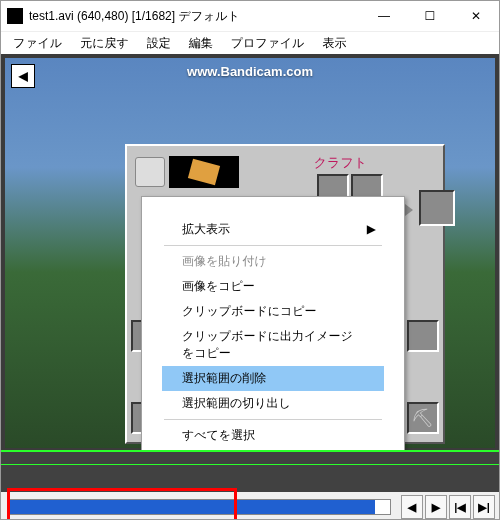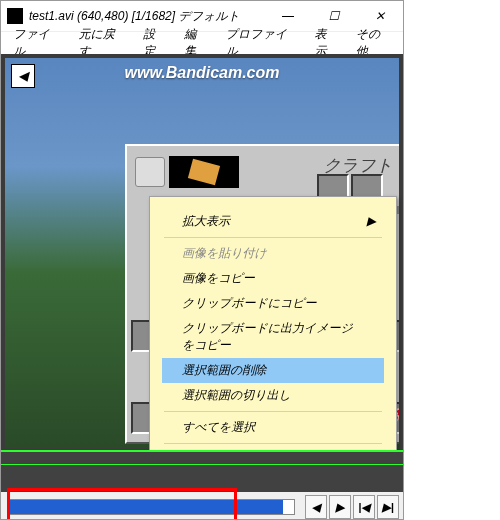--- a/index.html
+++ b/index.html
@@ -1,44 +1,44 @@
 <!DOCTYPE html>
 <html><head>
 <meta charset="utf-8">
 <style>
 html,body{margin:0;padding:0;font-family:"Meiryo","MS PGothic",sans-serif;font-size:12px;background:#fff;}
-.window{width:404px;height:520px;position:relative;overflow:hidden;border:1px solid #999;box-sizing:border-box;font-style:italic;}
+.window{width:500px;height:520px;position:relative;overflow:hidden;border:1px solid #999;box-sizing:border-box;}
 .titlebar{height:30px;background:#fff;display:flex;align-items:center;border-bottom:1px solid #eee;}
 .title-icon{width:16px;height:16px;background:#000;margin:0 6px;}
 .title-text{flex:1;font-size:12px;color:#000;}
 .win-btns{display:flex;}
 .win-btn{width:46px;height:30px;display:flex;align-items:center;justify-content:center;color:#000;}
 .win-btn.close{color:#000;}
 .menubar{height:22px;display:flex;align-items:center;padding:0 4px;gap:2px;}
 .menu-item{padding:2px 8px;}
 .content{position:relative;width:100%;height:396px;background:#3b3b3b;}
 .video{position:absolute;left:4px;top:4px;right:4px;height:390px;background:linear-gradient(to bottom,#5a86c0 0%,#6a96c8 28%,#3a6a38 55%,#2a4a28 100%);overflow:hidden;}
 .back-icon{position:absolute;left:6px;top:6px;width:22px;height:22px;background:#fff;border:1px solid #000;display:flex;align-items:center;justify-content:center;font-weight:bold;}
-.watermark{position:absolute;top:6px;left:0;right:0;text-align:center;color:#fff;font-size:16px;font-weight:bold;text-shadow:0 1px 2px rgba(0,0,0,.5);}
+.watermark{position:absolute;top:6px;left:0;right:0;text-align:center;color:#fff;font-size:13px;font-weight:bold;text-shadow:0 1px 2px rgba(0,0,0,.5);}
 .inv{position:absolute;top:86px;left:120px;width:320px;height:300px;background:#c6c6c6;border:2px solid #555;border-top-color:#fff;border-left-color:#fff;padding:8px;box-sizing:border-box;}
 .inv-head{height:36px;display:flex;align-items:center;}
 .inv-face{width:28px;height:28px;background:#ddd;border:1px solid #888;border-radius:3px;margin-right:4px;}
 .inv-skin{width:70px;height:32px;background:#000;display:flex;align-items:center;justify-content:center;}
 .inv-skin-inner{width:28px;height:20px;background:#e0a040;transform:rotate(15deg);}
-.craft-label{position:absolute;right:50px;top:8px;color:#404040;font-size:17px;}
+.craft-label{position:absolute;right:76px;top:8px;color:#be185d;font-size:13px;}
 .craft-grid{position:absolute;right:60px;top:28px;display:grid;grid-template-columns:repeat(2,32px);grid-template-rows:repeat(2,32px);gap:2px;}
 .slot{width:32px;height:32px;background:#8b8b8b;border:2px solid;border-color:#373737 #fff #fff #373737;box-sizing:border-box;}
 .arrow{position:absolute;right:28px;top:55px;width:26px;height:18px;}
 .arrow::before{content:"";position:absolute;left:0;top:5px;width:14px;height:8px;background:#8b8b8b;}
 .arrow::after{content:"";position:absolute;left:12px;top:0;border:9px solid transparent;border-left:12px solid #8b8b8b;}
 .result-slot{position:absolute;right:-12px;top:44px;width:36px;height:36px;background:#8b8b8b;border:2px solid;border-color:#373737 #fff #fff #373737;box-sizing:border-box;}
 .inv-row{position:absolute;left:4px;right:4px;bottom:8px;display:grid;grid-template-columns:repeat(9,1fr);gap:2px;}
 .inv-row2{position:absolute;left:4px;right:4px;bottom:90px;display:grid;grid-template-columns:repeat(9,1fr);gap:2px;}
 .hotbar-icon{font-size:18px;text-align:center;line-height:28px;color:#ccc;}
-.context-menu{position:absolute;left:148px;top:142px;width:222px;background:#fef9c3;border:1px solid #a0a0a0;box-shadow:2px 2px 4px rgba(0,0,0,.3);padding:12px;}
+.context-menu{position:absolute;left:140px;top:142px;width:222px;background:#ffffff;border:1px solid #a0a0a0;box-shadow:2px 2px 4px rgba(0,0,0,.3);padding:20px;}
 .ctx-item{padding:4px 20px 4px 20px;position:relative;font-size:12px;color:#000;}
 .ctx-item.disabled{color:#888;}
 .ctx-item.highlight{background:#90c8f6;}
 .ctx-sep{height:1px;background:#d0d0d0;margin:3px 2px;}
 .ctx-arrow{position:absolute;right:8px;top:5px;}
 .timeline-area{height:70px;background:#414141;position:relative;border-top:2px solid #2aff2a;}
 .timeline-top{height:12px;background:#414141;border-bottom:1px solid #2aff2a;}
 .seek-row{position:absolute;left:0;right:0;bottom:0;height:30px;background:#f0f0f0;display:flex;align-items:center;padding:0 4px 0 8px;}
 .highlight-box{position:absolute;left:6px;top:36px;width:224px;height:28px;border:3px solid #ff0000;z-index:5;}
 .seek-track{flex:1;height:14px;background:#fff;border:1px solid #888;position:relative;margin-right:10px;}
@@ -60,21 +60,20 @@
     </div>
   </div>
 
   <div class="menubar">
     <div class="menu-item">ファイル</div>
     <div class="menu-item">元に戻す</div>
     <div class="menu-item">設定</div>
     <div class="menu-item">編集</div>
     <div class="menu-item">プロファイル</div>
     <div class="menu-item">表示</div>
-    <div class="menu-item">その他</div>
   </div>
 
   <div class="content">
     <div class="video">
       <div class="back-icon">◀</div>
       <div class="watermark">www.Bandicam.com</div>
 
       <div class="inv">
         <div class="inv-head">
           <div class="inv-face"></div>

